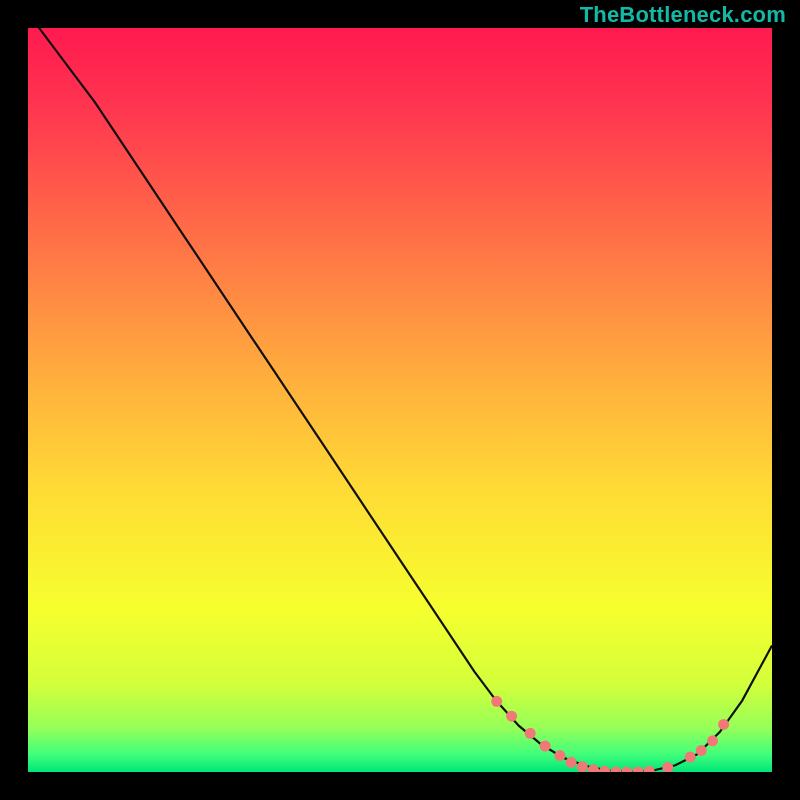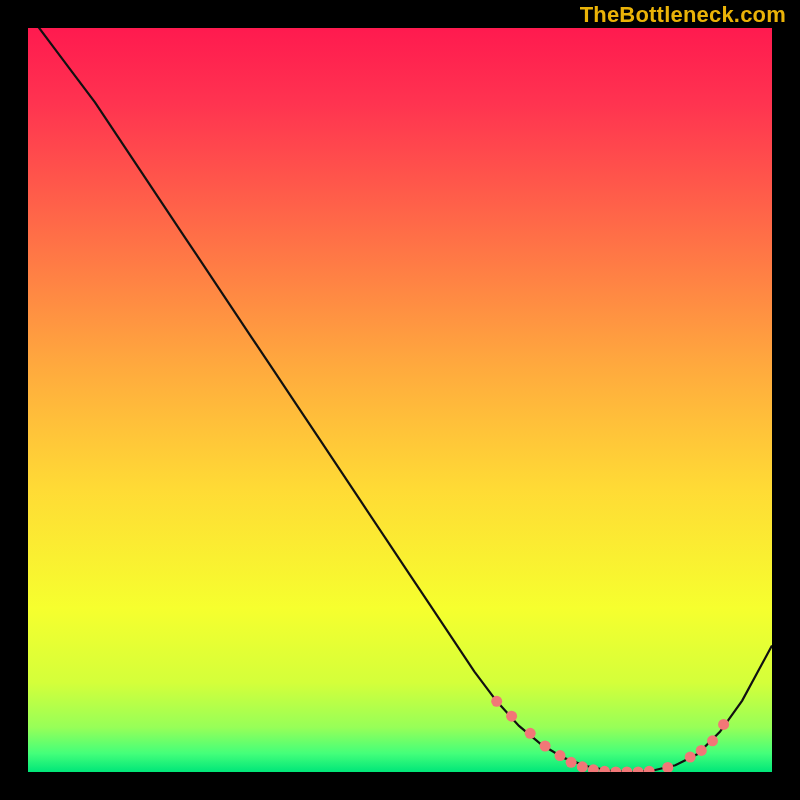--- a/index.html
+++ b/index.html
@@ -14,21 +14,21 @@
   .frame {
     position: relative;
     width: 800px;
     height: 800px;
     background: #000;
   }
   .watermark {
     position: absolute;
     top: 2px;
     right: 14px;
-    color: #eab308;
+    color: #14b8a6;
     font-size: 22px;
     font-weight: 600;
     letter-spacing: 0.2px;
   }
   .plot-wrap {
     position: absolute;
     left: 28px;
     top: 28px;
     width: 744px;
     height: 744px;

